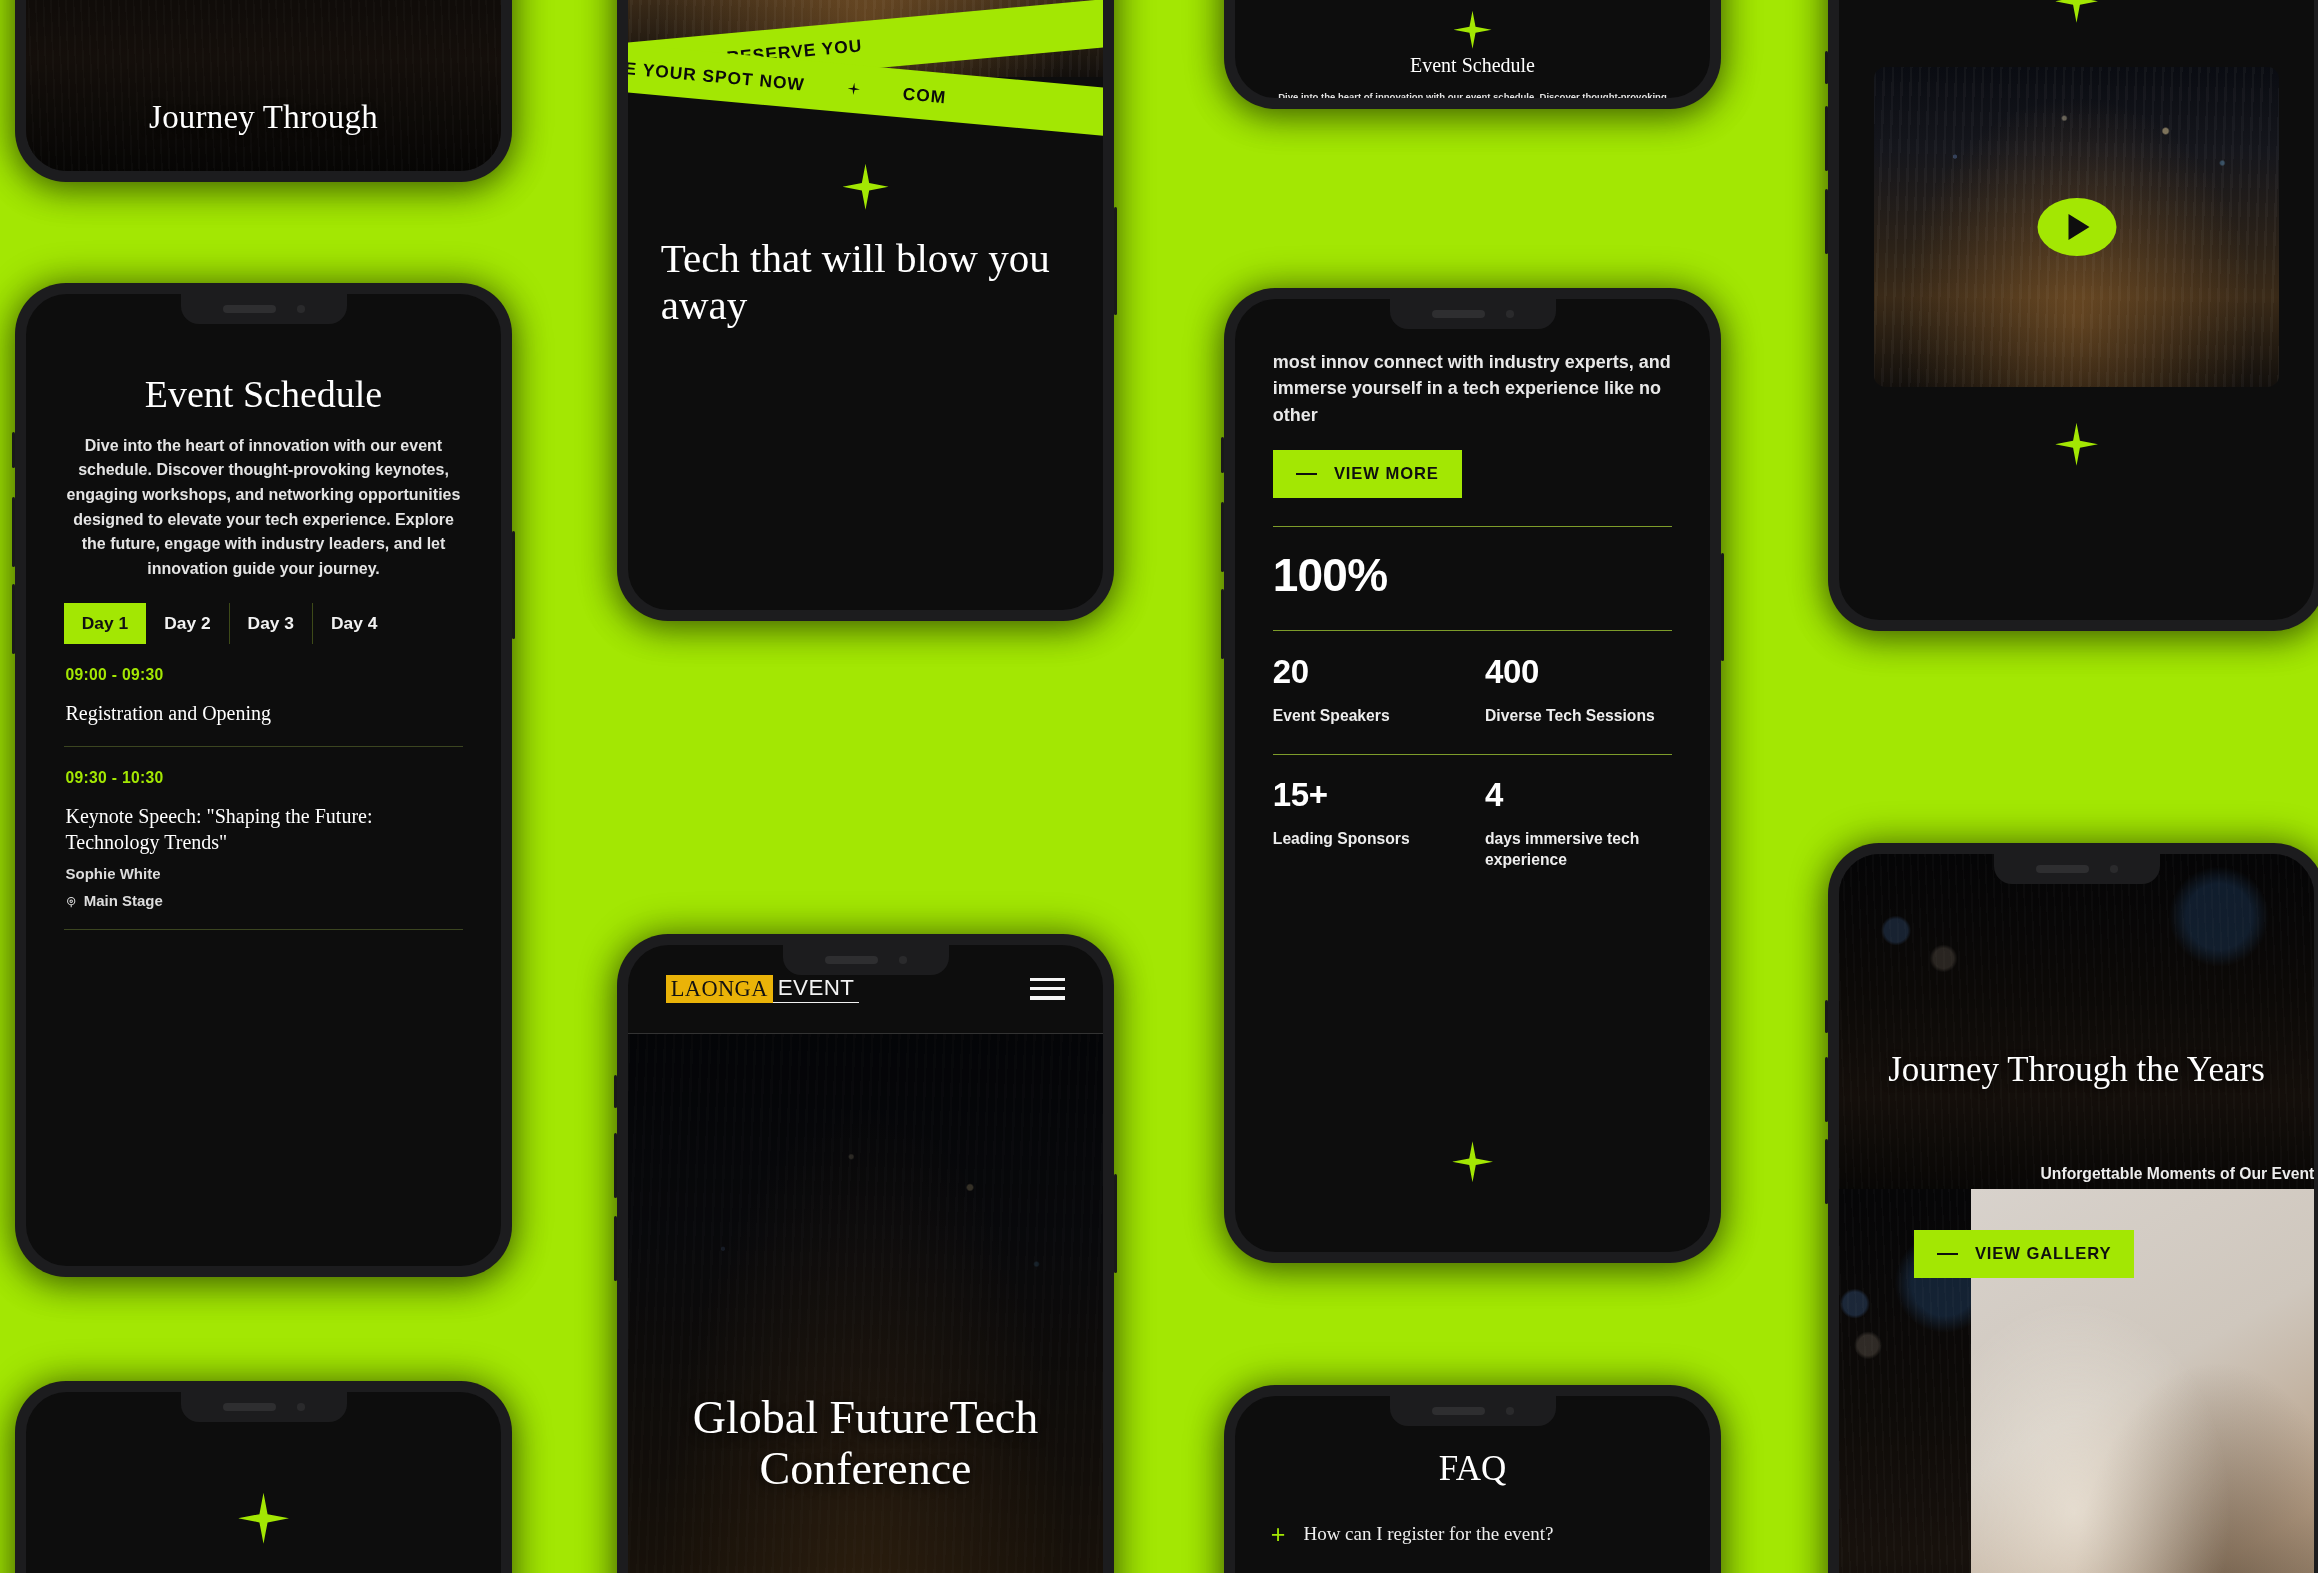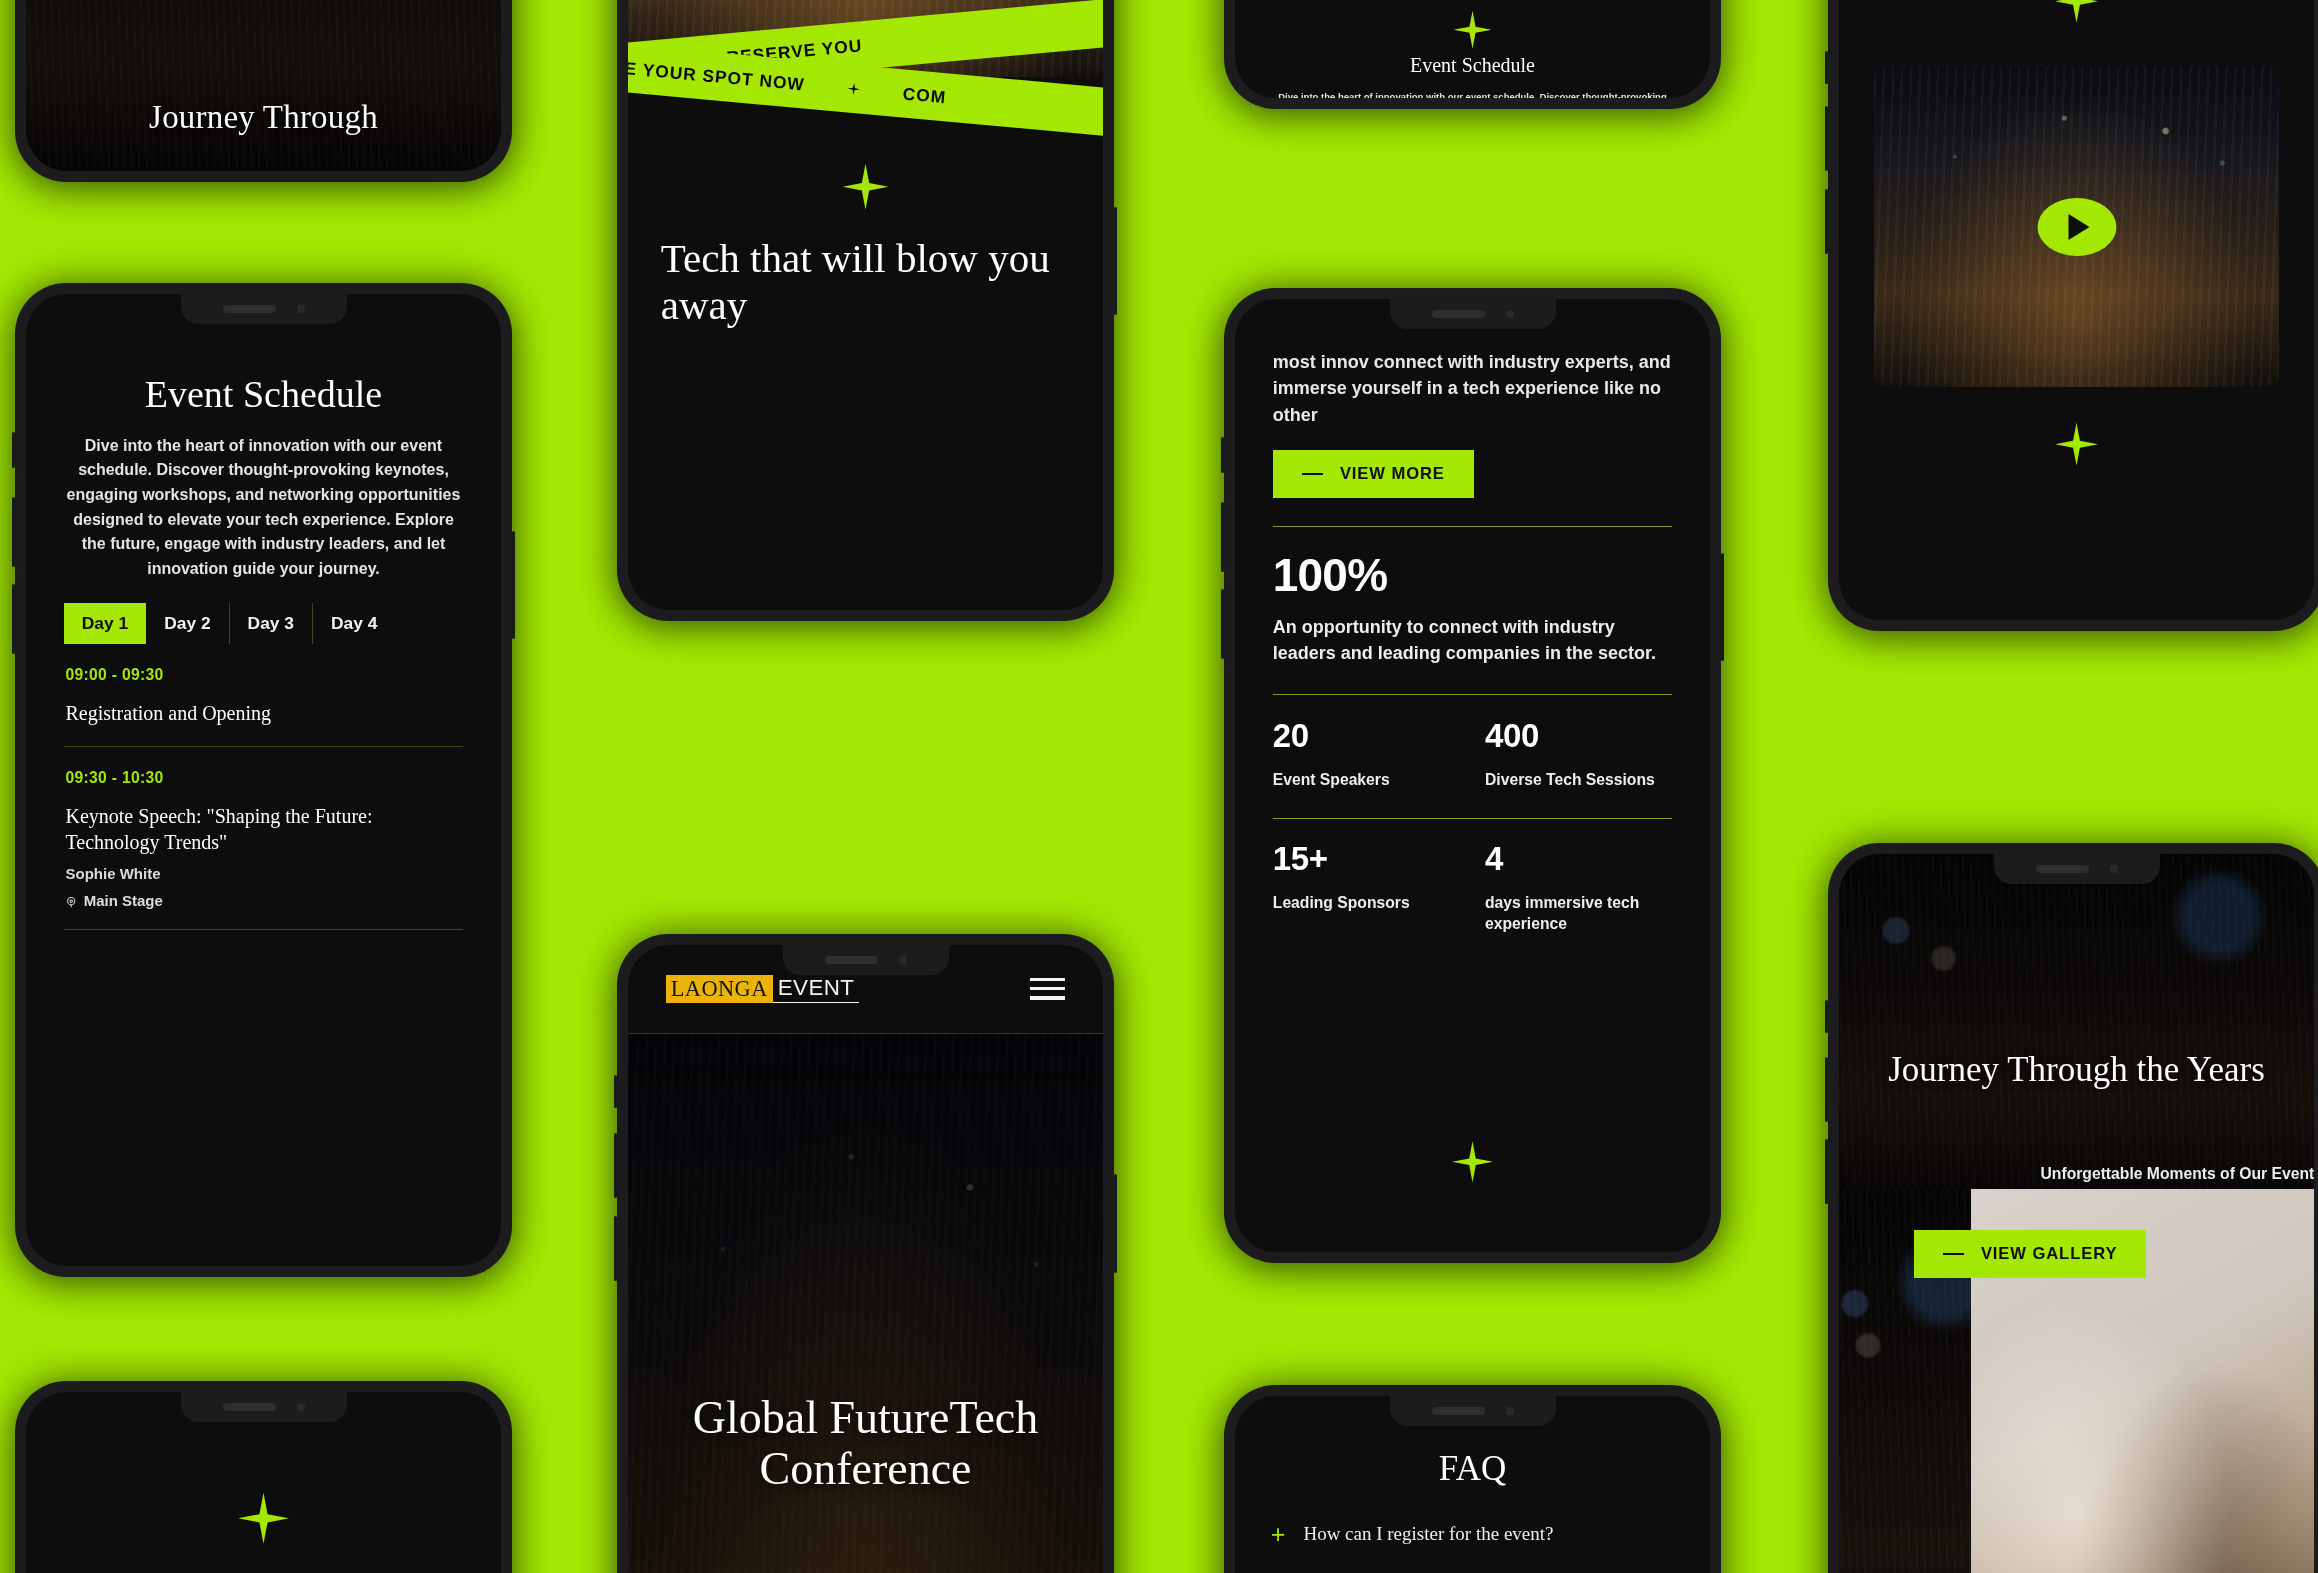--- a/index.html
+++ b/index.html
@@ -162,21 +162,21 @@
   #phoneF .spark { position:absolute; left:50%; top: 247px; transform:translateX(-50%); width:38px; height:38px;}
   #phoneF h3 { position:absolute; left:0; right:0; top: 290px; text-align:center; font-size: 20px; }
   #phoneF .p { position:absolute; left: 25px; right: 25px; top: 325px; text-align:center;
     font-size: 9.5px; line-height: 1.62; color: #e2e2e2; font-weight:600; }
 
   
   #phoneG { left: 1224px; top: 288px; width: 497px; height: 975px; }
   #phoneG .content { position:absolute; inset:0; padding: 50px 38px 0; }
   #phoneG .lead { font-size: 18px; line-height: 1.48; color:#e8e8e8; font-weight:600; }
   .btn-lime { display:inline-flex; align-items:center; gap: 16.6px; background:#a3e703; color:#0f0f0f;
-    font-size: 16.6px; font-weight: 700; letter-spacing: 0.9px; padding: 14px 29px; margin-top: 21.5px; }
+    font-size: 16.6px; font-weight: 700; letter-spacing: 0.9px; padding: 14px 23px; margin-top: 21.5px; }
   .btn-lime .dash { width: 21.5px; height: 2.5px; background:#0f0f0f; display:block; }
   .rule { height: 0.8px; background:#7d9c2a; margin: 28px 0 0; }
   .pct { font-size: 46px; font-weight: 700; color:#fff; margin-top: 21.5px; letter-spacing:-0.8px; }
   .pctdesc { font-size: 18px; line-height:1.45; color:#ececec; font-weight:600; margin-top: 11.6px; }
   .statgrid { display:grid; grid-template-columns: 1fr 1fr; gap: 6.6px 25px; margin-top: 21.5px; }
   .stat .n { font-size: 33px; font-weight: 700; color:#fff; letter-spacing:-0.4px; }
   .stat .l { font-size: 15.7px; color:#ededed; font-weight:600; margin-top: 14px; line-height:1.34; }
   #phoneG .spark { position:absolute; left:50%; bottom: 70px; transform:translateX(-50%); width:41px; height:41px;}
 
   
@@ -348,21 +348,20 @@
         <span class="cam"></span>
       </div>
       <div class="content">
         <p class="lead">most innov connect with industry experts, and immerse yourself in a tech experience like no other</p>
         <div class="btn-lime">
           <span class="dash"></span>
           <span>VIEW MORE</span>
         </div>
         <div class="rule"></div>
         <div class="pct">100%</div>
-        <div class="pctdesc">An opportunity to connect with industry leaders and leading companies in the sector.</div>
         <div class="rule"></div>
         <div class="statgrid">
           <div class="stat">
             <div class="n">20</div>
             <div class="l">Event Speakers</div>
           </div>
           <div class="stat">
             <div class="n">400</div>
             <div class="l">Diverse Tech Sessions</div>
           </div>

